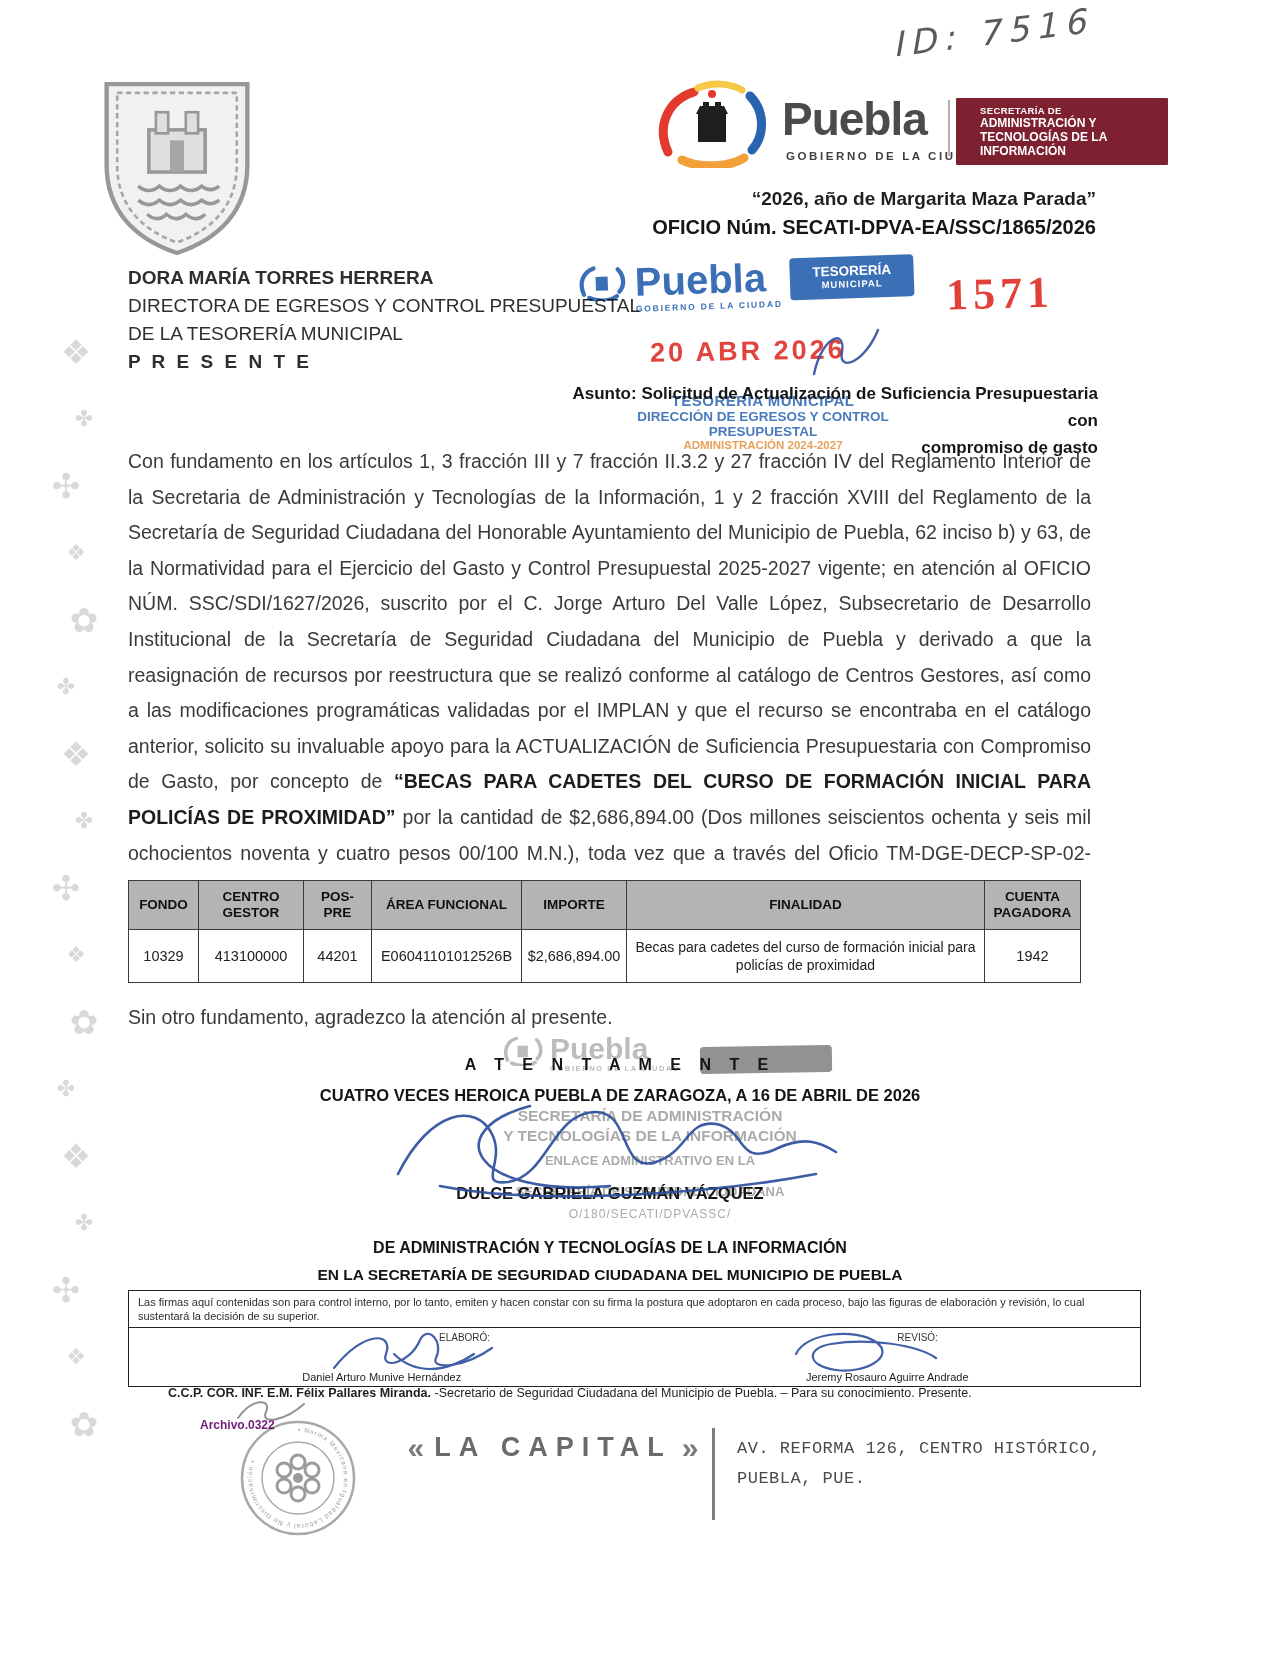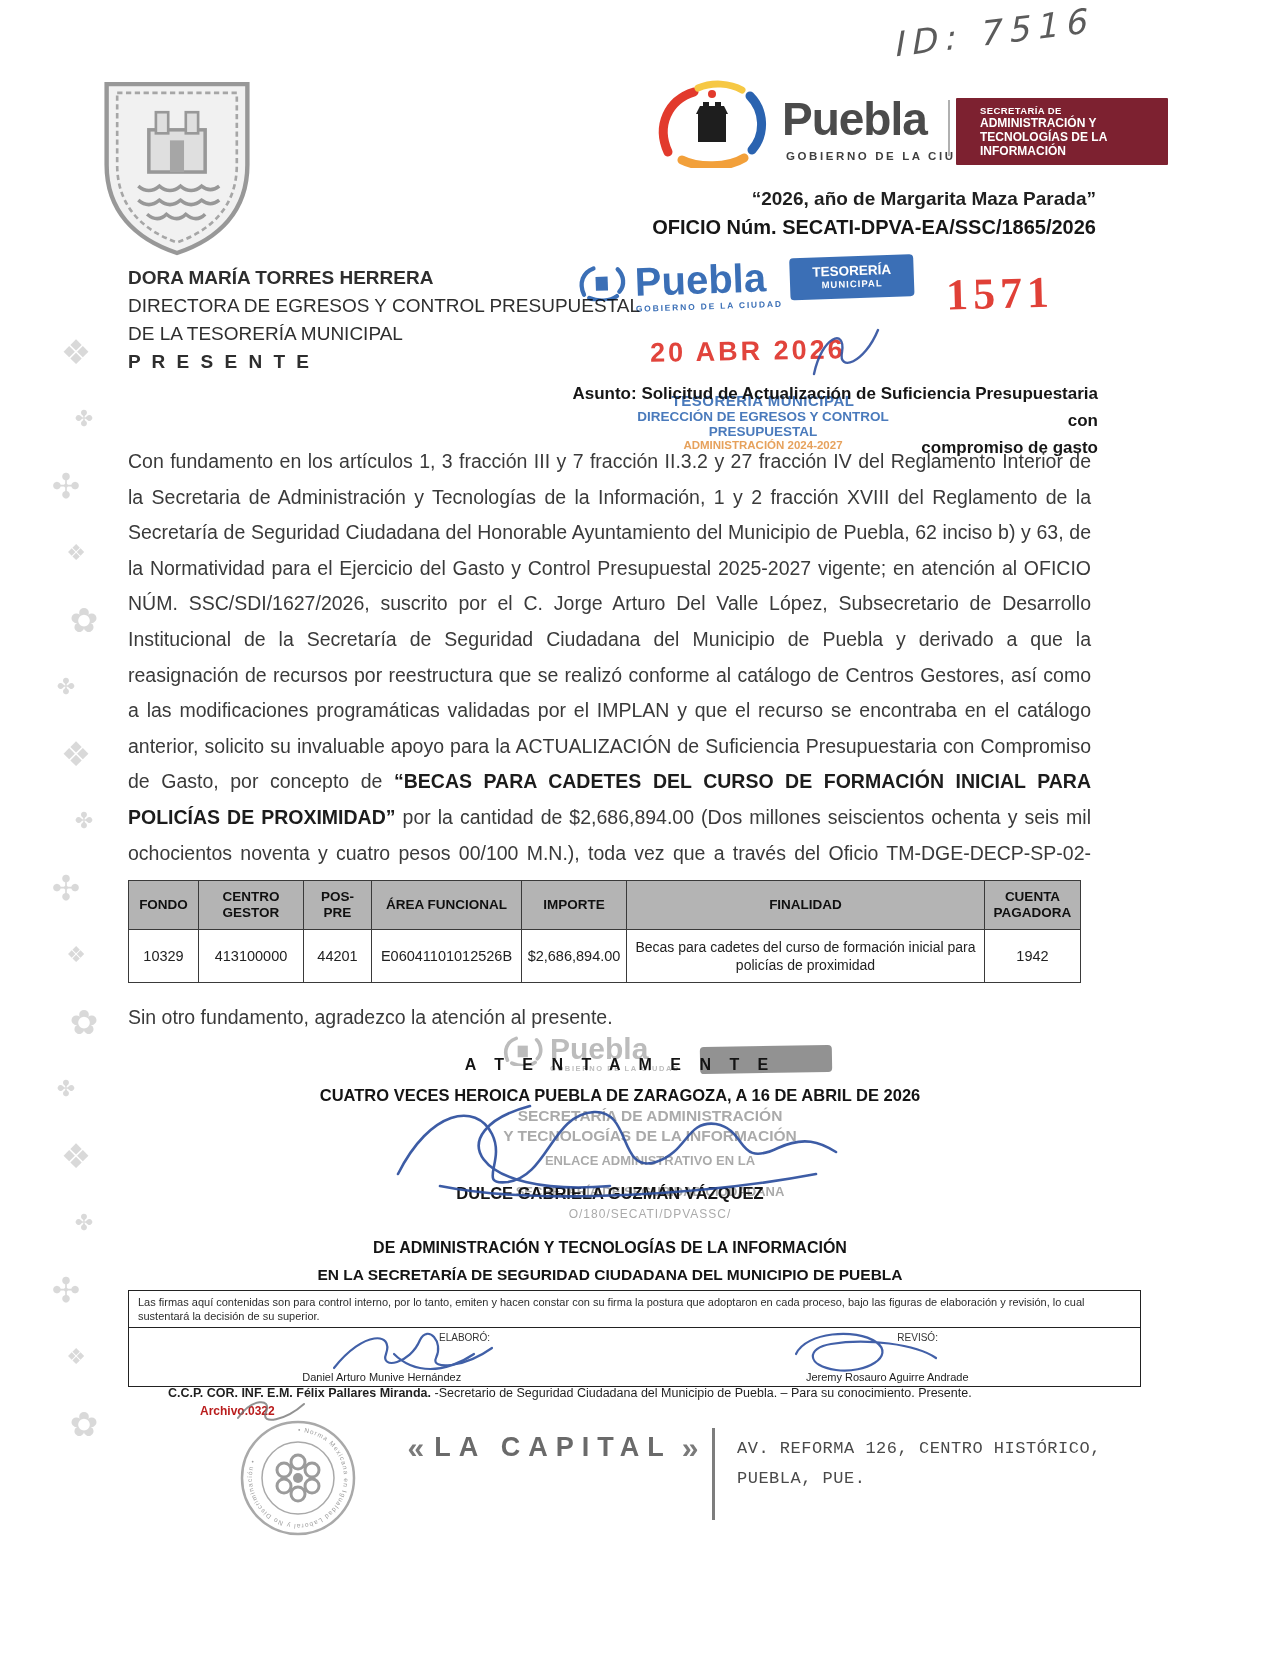--- a/index.html
+++ b/index.html
@@ -75,21 +75,21 @@
 
   .ink-blot{width:132px;height:27px;background:#7f7f7f;opacity:.85;border-radius:4px;transform:rotate(-1deg);}
 
   .control-box{width:1013px;border:1.6px solid #222;box-sizing:border-box;background:#fff;}
   .control-box .note{font-size:11px;line-height:13.5px;color:#2d2d2d;padding:5px 9px 4px;border-bottom:1.4px solid #222;}
   .control-box .sig-row{position:relative;height:58px;}
   .sig-label{font-size:10px;color:#333;}
   .sig-name{font-size:11px;color:#1e1e1e;}
 
   .ccp{font-size:12.5px;color:#1f1f1f;}
-  .archivo{font-size:12px;font-weight:bold;color:#b91c1c;}
+  .archivo{font-size:12px;font-weight:bold;color:#701a75;margin-top:14px;}
 
   .capital{width:310px;text-align:center;color:#5f5f5f;}
   .capital .top{display:flex;align-items:center;justify-content:center;gap:10px;}
   .capital .top .word{font-size:27px;font-weight:bold;letter-spacing:8px;color:#6a6a6a;}
   .capital .chev{font-size:30px;font-weight:bold;color:#7a7a7a;line-height:1;}
   .capital .bottom{font-size:42px;font-weight:bold;letter-spacing:2px;color:#4d4d4d;line-height:1.05;}
 
   .v-divider{width:2.5px;background:#7d7d7d;}
   .address{font-family:"Liberation Mono", monospace;font-size:17px;line-height:30px;color:#4a4a4a;letter-spacing:.5px;}
 

